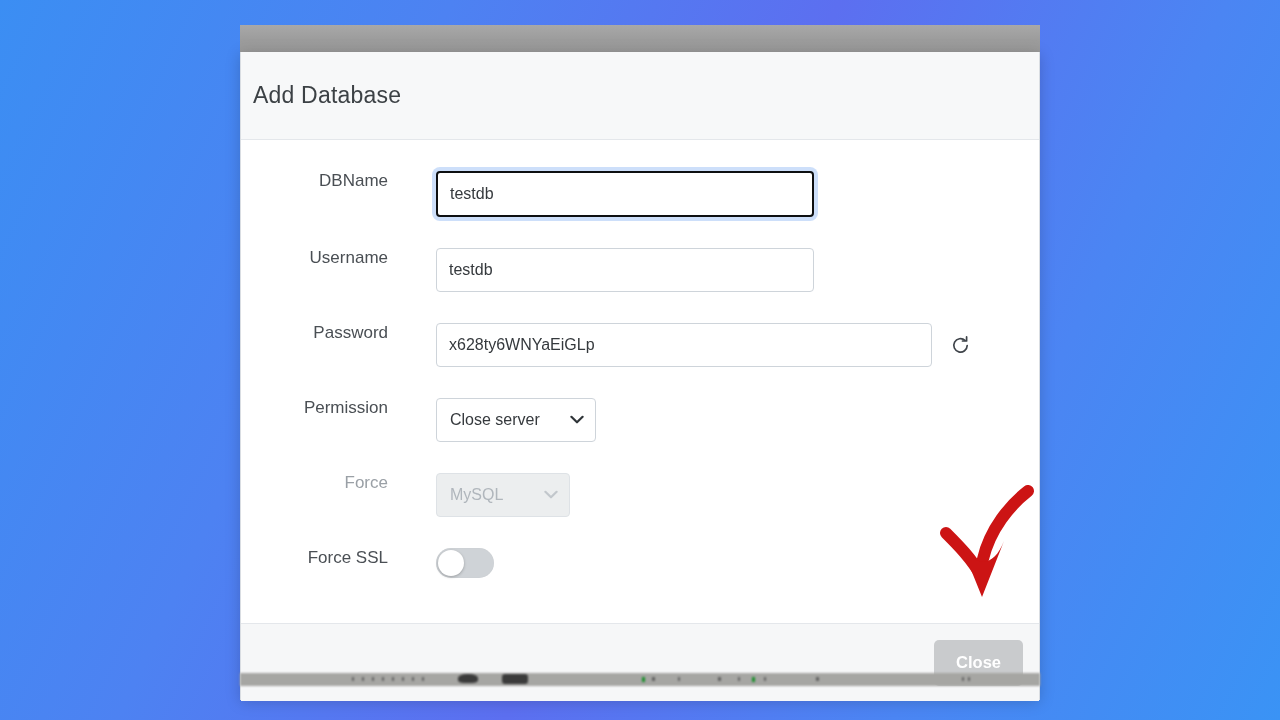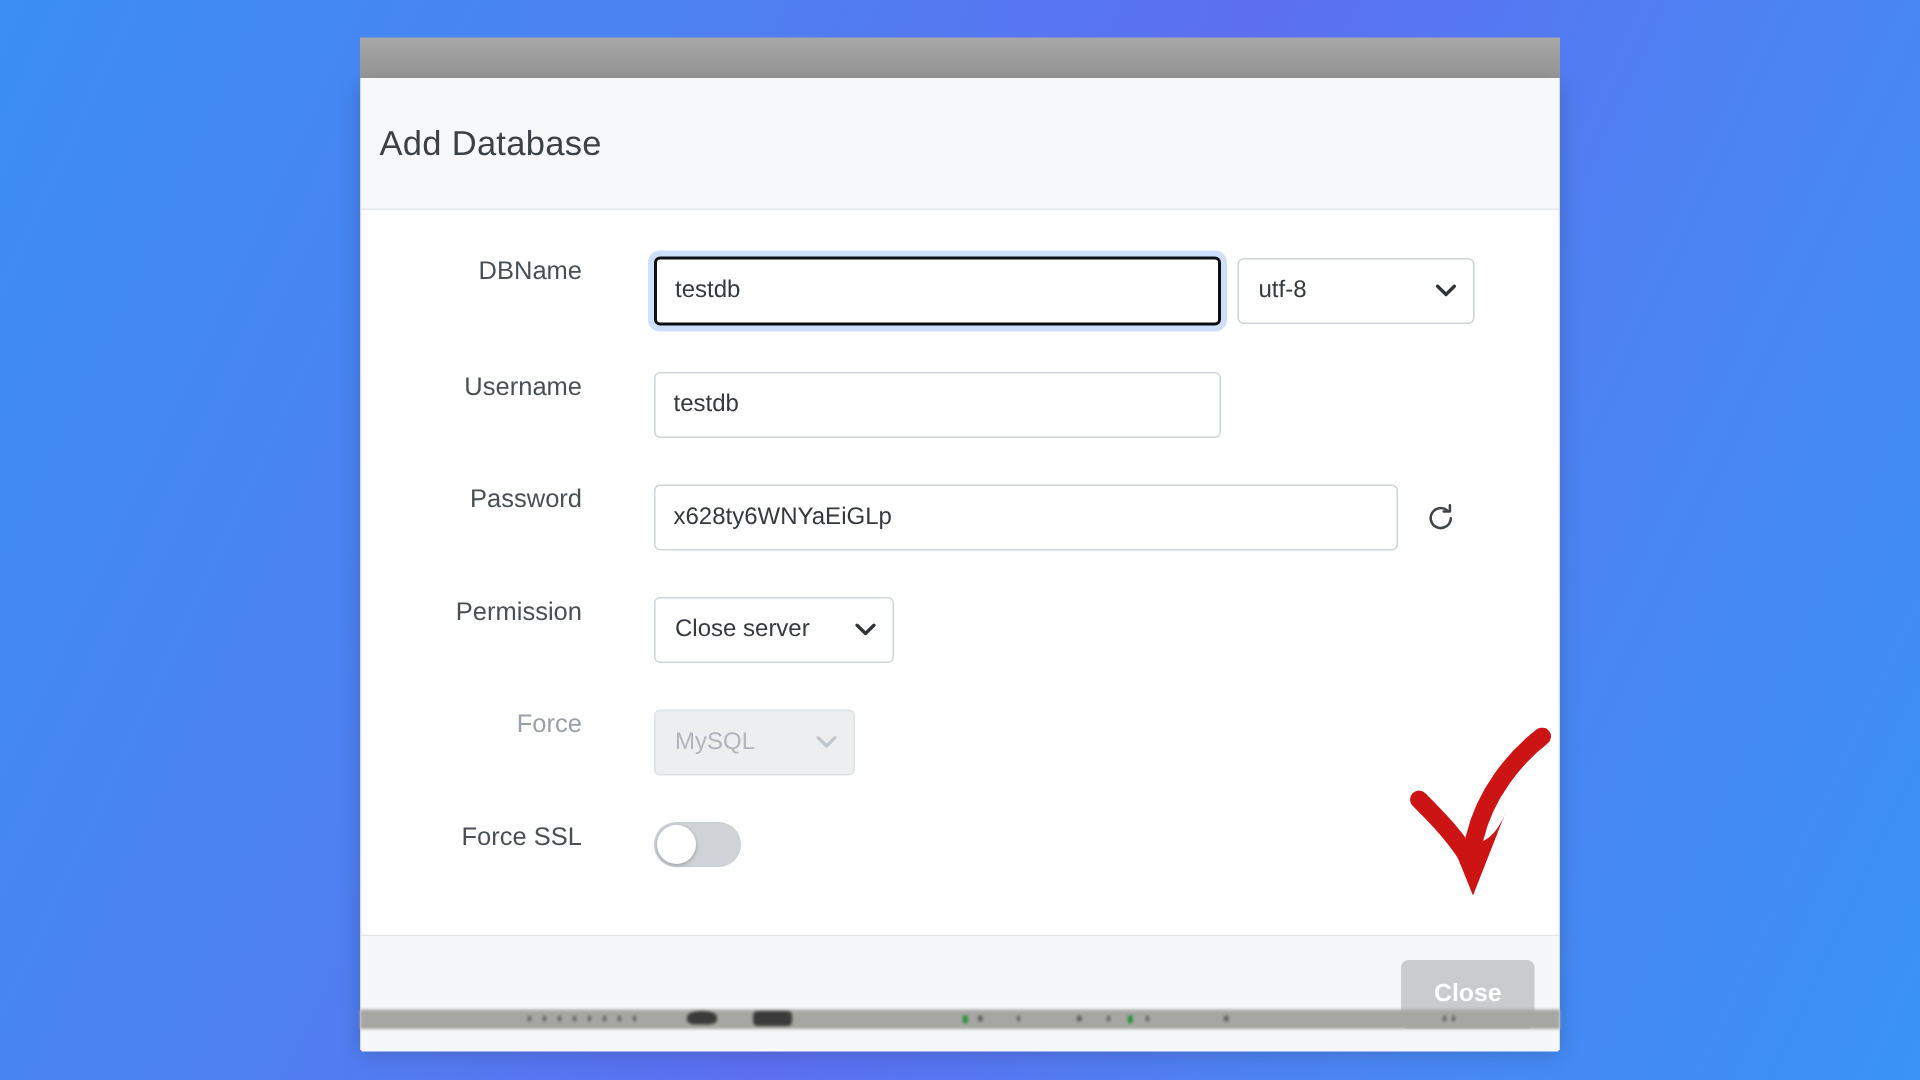--- a/index.html
+++ b/index.html
@@ -30,21 +30,21 @@
     left: 0; top: 0;
     width: 800px; height: 27px;
     background: linear-gradient(to bottom, #a8a8a8 0%, #9c9c9c 55%, #9a9a9a 100%);
   }
 
   .dialog {
     position: absolute;
     left: 0; top: 27px;
     width: 800px;
     height: 648px;
-    background: #fef9c3;
+    background: #86efac;
     border-left: 1px solid #d9dde2;
     border-right: 1px solid #d9dde2;
     display: flex;
     flex-direction: column;
     box-shadow: 0 2px 14px rgba(0,0,0,.18);
   }
 
   .dialog-header {
     height: 88px;
     background: #f7f8f9;
@@ -246,28 +246,20 @@
 
     <div class="dialog-body">
 
       <div class="form-row">
         <div class="form-label">DBName</div>
         <div class="form-control">
           <span class="caret-wrap">
             <input id="dbname-input" class="text-input" type="text" value="testdb" style="">
             <span class="caret"></span>
           </span>
-          <div id="charset-select" class="select-box">
-            <span>utf-8</span>
-            <span class="chev">
-              <svg width="14" height="10" viewBox="0 0 14 10">
-                <path d="M1.4 1.8 L7 7.3 L12.6 1.8" stroke="#2f3438" stroke-width="2.2" fill="none" stroke-linecap="round" stroke-linejoin="round"></path>
-              </svg>
-            </span>
-          </div>
         </div>
       </div>
 
       <div class="form-row">
         <div class="form-label">Username</div>
         <div class="form-control">
           <input id="username-input" class="text-input" type="text" value="testdb" style="">
         </div>
       </div>
 

